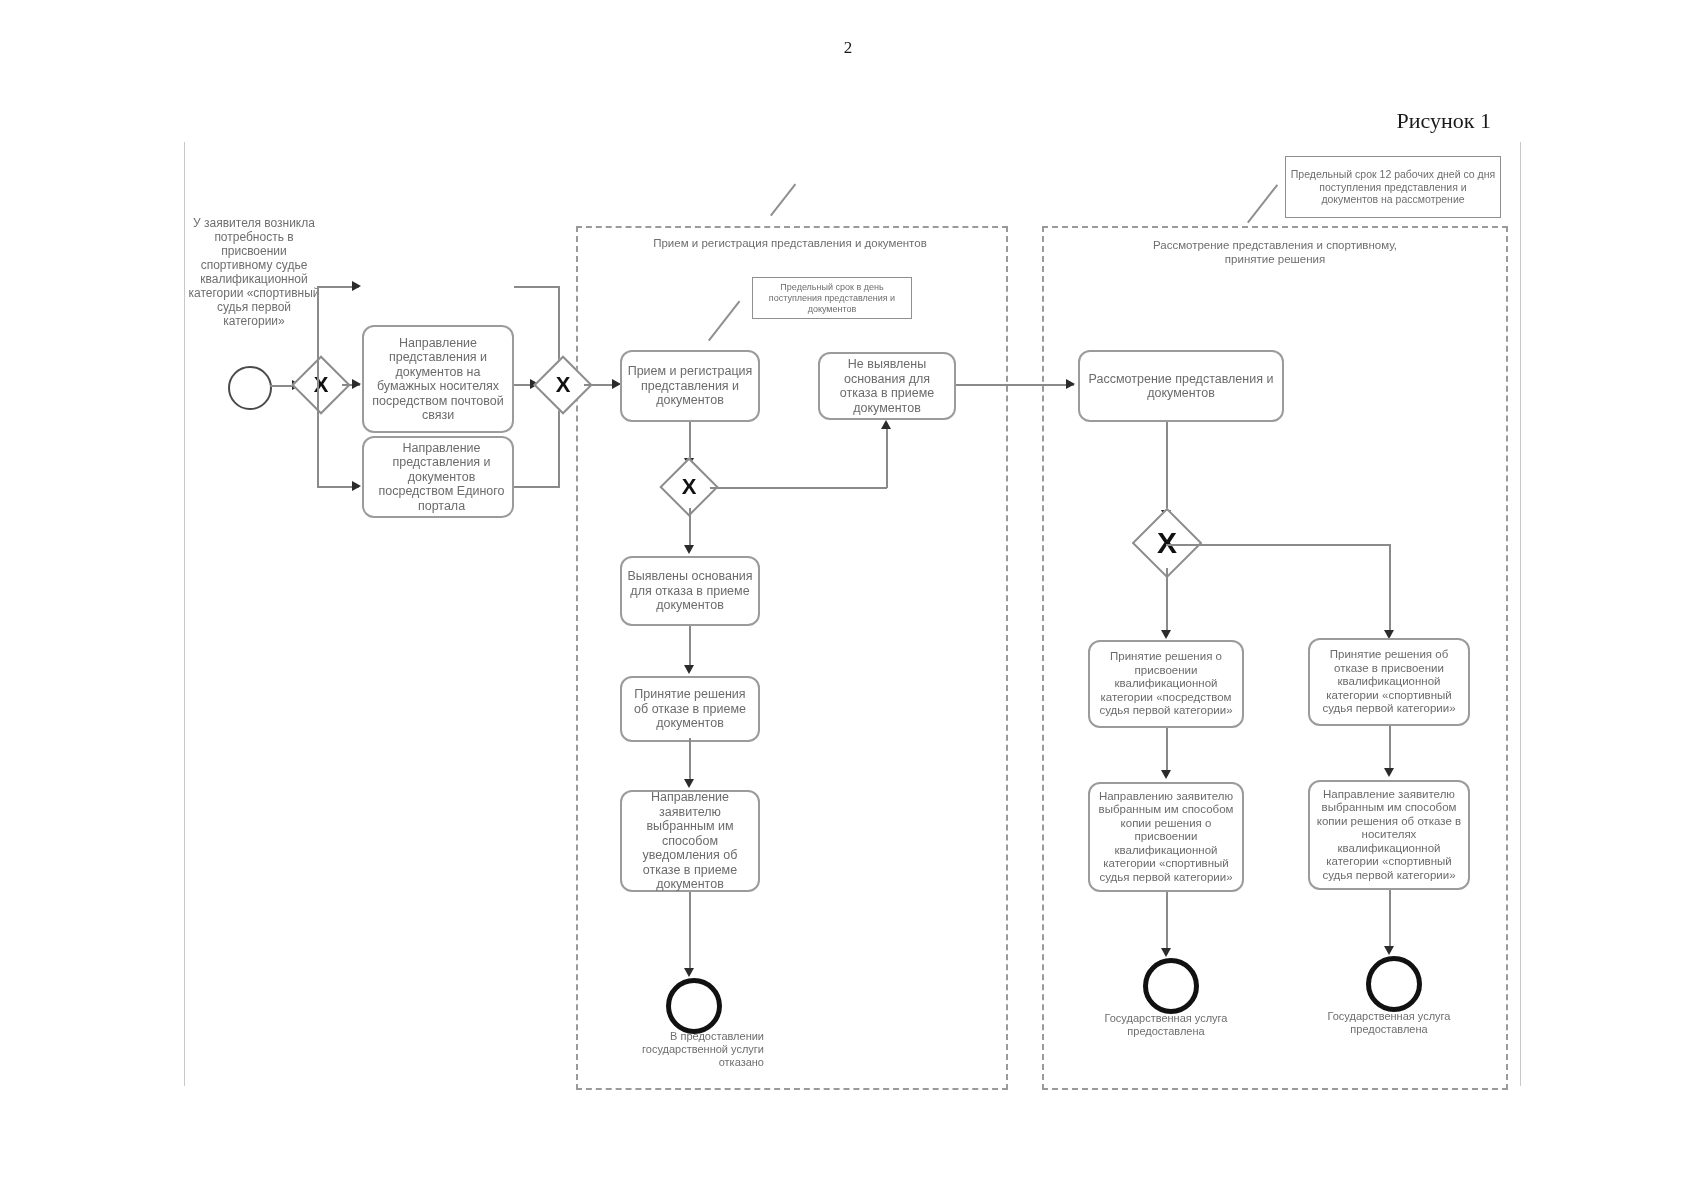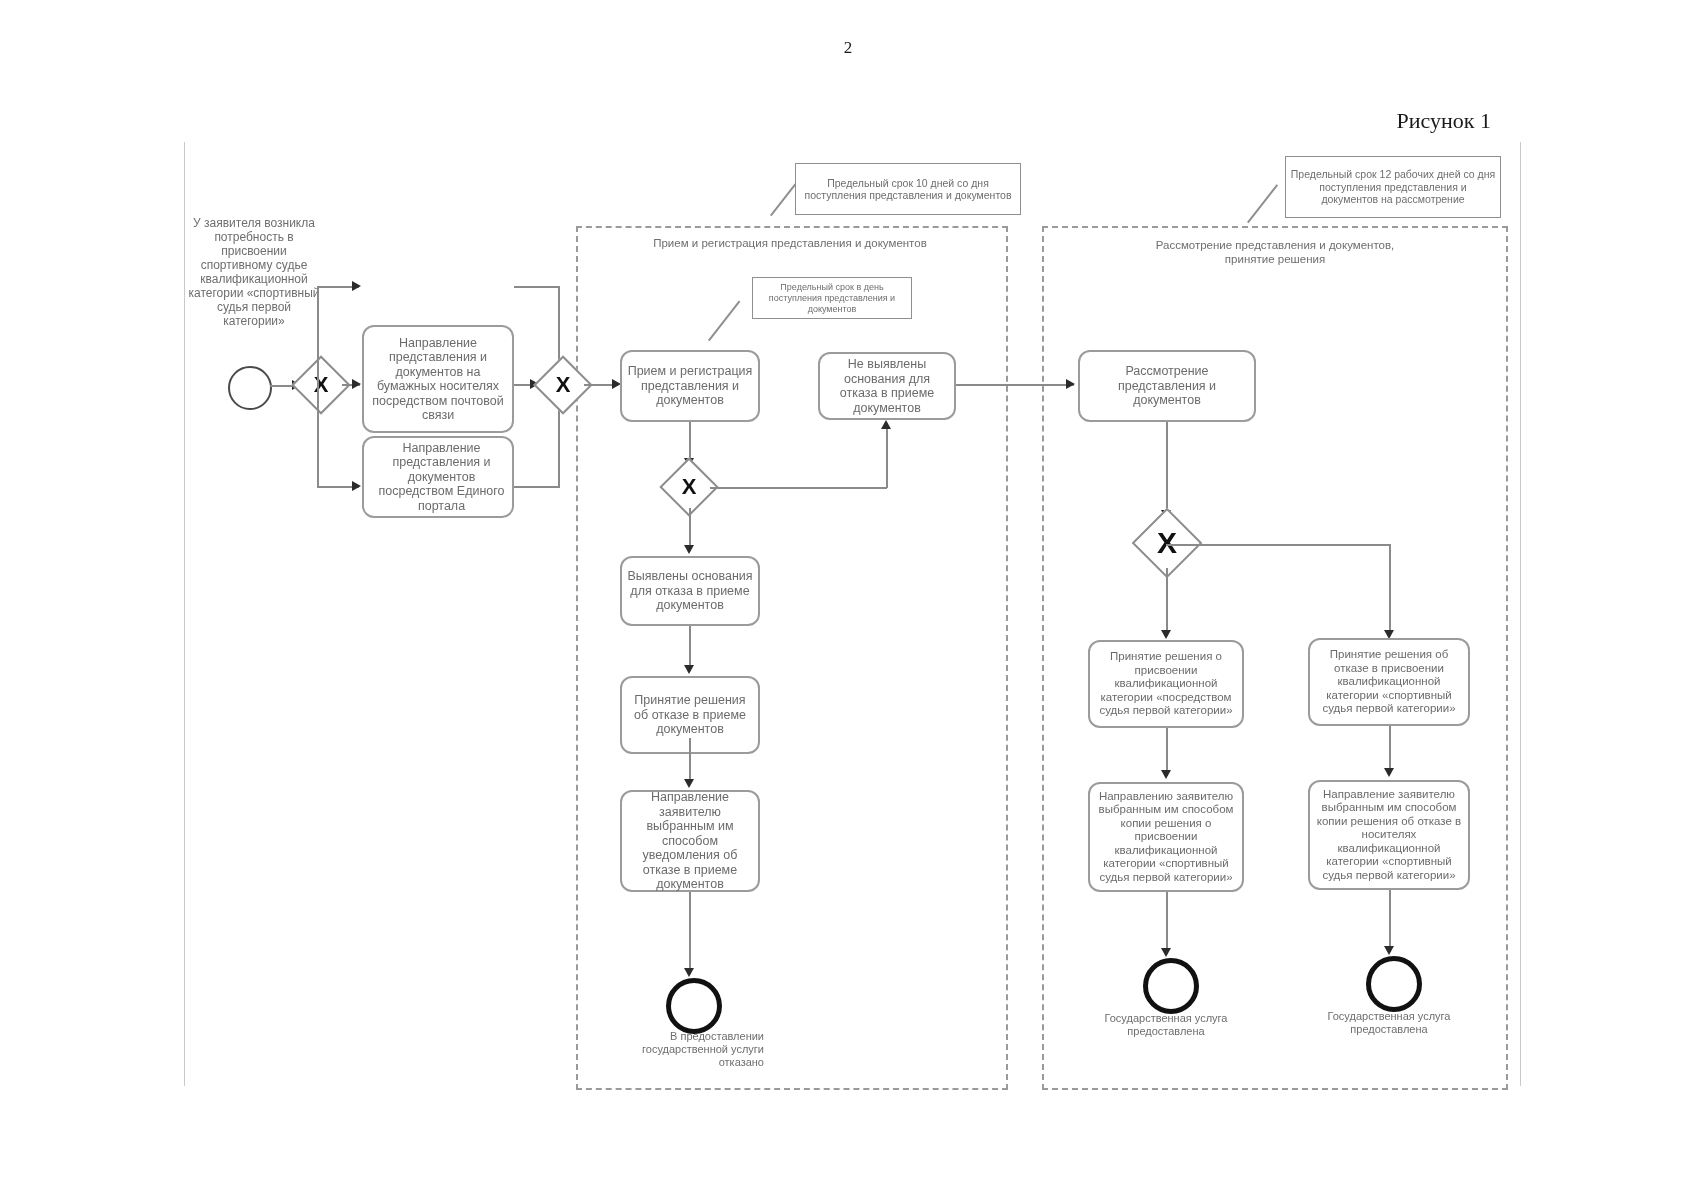--- a/index.html
+++ b/index.html
@@ -71,31 +71,30 @@
 
 <div id="page">
 
   <div class="page-num">2</div>
 
   <div class="fig-caption">Рисунок 1</div>
 
   <div class="frame-left"></div>
   <div class="frame-right"></div>
 
-  <div class="note" style="left:795px;top:163px;width:226px;height:52px;">Предельный срок 10 дней со дня поступления представления и документов</div>
   <div class="slash" style="left:770px;top:215px;width:40px;transform:rotate(-52deg);"></div>
 
   <div class="note" style="left:1285px;top:156px;width:216px;height:62px;">Предельный срок 12 рабочих дней со дня поступления представления и документов на рассмотрение</div>
   <div class="slash" style="left:1247px;top:222px;width:48px;transform:rotate(-52deg);"></div>
 
   <div class="lane" style="left:576px;top:226px;width:428px;height:860px;"></div>
   <div class="lane-title" style="left:650px;top:236px;width:280px;">Прием и регистрация представления и документов</div>
 
   <div class="lane" style="left:1042px;top:226px;width:462px;height:860px;"></div>
-  <div class="lane-title" style="left:1130px;top:238px;width:290px;">Рассмотрение представления и документов, принятие решения</div>
+  <div class="lane-title" style="left:1130px;top:238px;width:290px;">Рассмотрение представления и спортивному, принятие решения</div>
 
   <div class="ev-label" style="left:186px;top:216px;width:136px;font-size:12px;line-height:14px;">У заявителя возникла потребность в присвоении спортивному судье квалификационной категории «спортивный судья первой категории»</div>
 
   <div class="start-ev" style="left:228px;top:366px;width:40px;height:40px;"></div>
 
   <div class="ln lnh" style="left:270px;top:385px;width:24px;"></div>
   <div class="arrow ar-r" style="left:292px;top:380px;"></div>
 
   <div class="gw" style="left:300px;top:364px;width:42px;height:42px;">
     <div class="dia"></div>
@@ -150,37 +149,37 @@
   <div class="arrow ar-u" style="left:881px;top:420px;"></div>
 
   <div class="ln lnv" style="left:689px;top:508px;height:42px;"></div>
   <div class="arrow ar-d" style="left:684px;top:545px;"></div>
 
   <div class="task" style="left:620px;top:556px;width:140px;height:70px;">Выявлены основания для отказа в приеме документов</div>
 
   <div class="ln lnv" style="left:689px;top:626px;height:44px;"></div>
   <div class="arrow ar-d" style="left:684px;top:665px;"></div>
 
-  <div class="task" style="left:620px;top:676px;width:140px;height:78px;">Принятие решения об отказе в приеме документов</div>
+  <div class="task" style="left:620px;top:676px;width:140px;height:66px;">Принятие решения об отказе в приеме документов</div>
 
   <div class="ln lnv" style="left:689px;top:738px;height:46px;"></div>
   <div class="arrow ar-d" style="left:684px;top:779px;"></div>
 
   <div class="task" style="left:620px;top:790px;width:140px;height:102px;">Направление заявителю выбранным им способом уведомления об отказе в приеме документов</div>
 
   <div class="ln lnv" style="left:689px;top:892px;height:82px;"></div>
   <div class="arrow ar-d" style="left:684px;top:968px;"></div>
 
   <div class="end-ev" style="left:666px;top:978px;width:46px;height:46px;"></div>
   <div class="ev-label" style="left:614px;top:1030px;width:150px;text-align:right;">В предоставлении государственной услуги отказано</div>
 
   <div class="ln lnh" style="left:956px;top:384px;width:118px;"></div>
   <div class="arrow ar-r" style="left:1066px;top:379px;"></div>
 
-  <div class="task" style="left:1078px;top:350px;width:178px;height:72px;">Рассмотрение представления и документов</div>
+  <div class="task" style="left:1078px;top:350px;width:206px;height:72px;">Рассмотрение представления и документов</div>
 
   <div class="ln lnv" style="left:1166px;top:422px;height:94px;"></div>
   <div class="arrow ar-d" style="left:1161px;top:510px;"></div>
 
   <div class="gw big" style="left:1142px;top:518px;width:50px;height:50px;">
     <div class="dia"></div>
     <div class="xg">X</div>
   </div>
 
   <div class="ln lnh" style="left:1166px;top:544px;width:224px;"></div>

